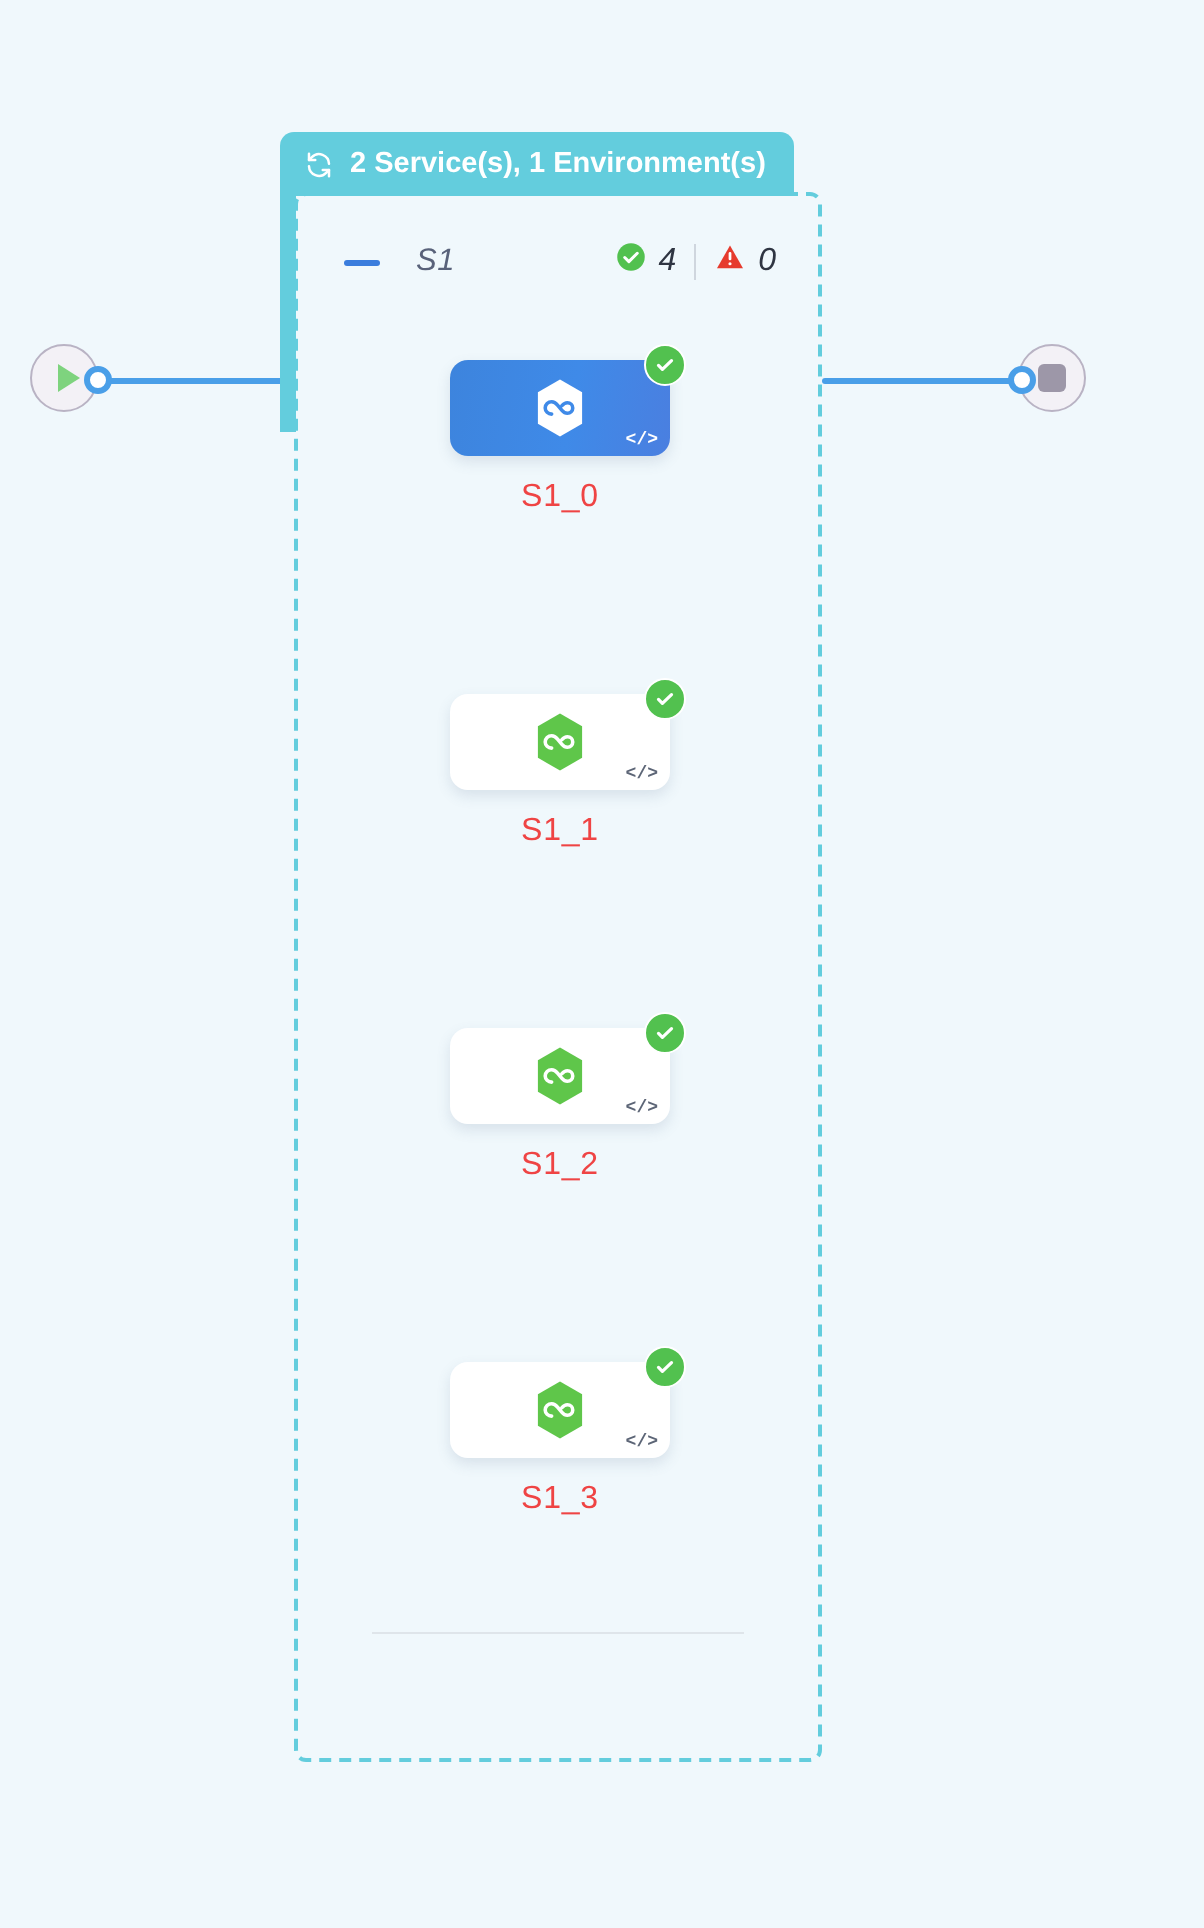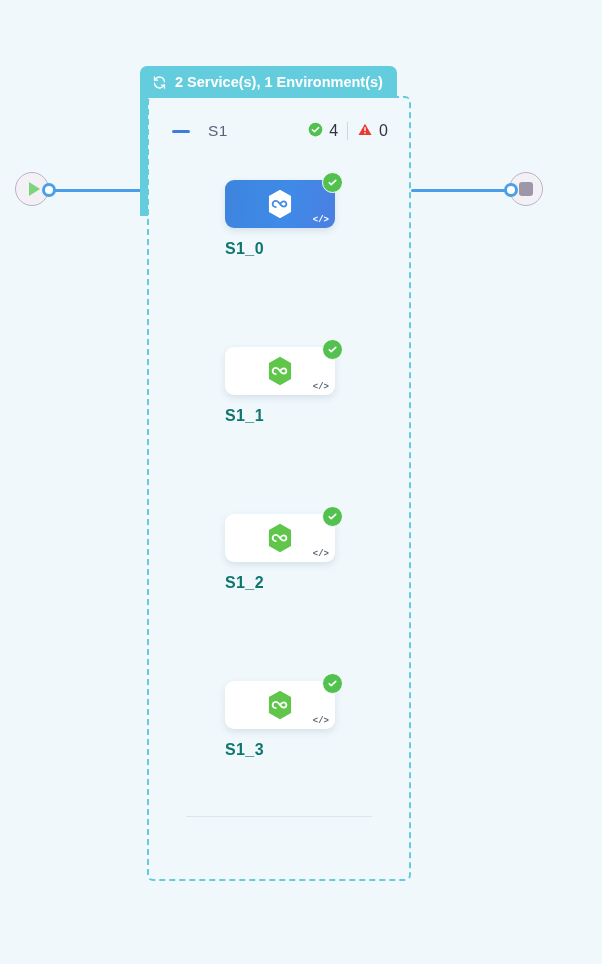--- a/index.html
+++ b/index.html
@@ -122,20 +122,21 @@
   
   .group-row {
     position: absolute;
     left: 172px;
     top: 117px;
     width: 216px;
     height: 28px;
     display: flex;
     align-items: center;
     z-index: 5;
+    font-style: italic;
   }
   .collapse-toggle {
     width: 18px;
     height: 3px;
     background: #3b7ddd;
     border-radius: 2px;
     cursor: pointer;
   }
   .group-name {
     margin-left: 18px;
@@ -211,24 +212,24 @@
     font-size: 9px;
     font-weight: bold;
     font-family: "Liberation Mono", monospace;
     line-height: 1;
   }
   .code-glyph.on-blue { color: #ffffff; }
   .code-glyph.on-white { color: #5c6576; }
 
   .node-label {
     margin-top: 12px;
+    text-align: center;
     font-size: 16px;
-    color: #0f766e;
+    color: #ef4444;
     letter-spacing: .4px;
-    font-weight: bold;
   }
 
   
   .group-divider {
     position: absolute;
     left: 186px;
     top: 816px;
     width: 186px;
     height: 1px;
     background: #dfe5ea;

